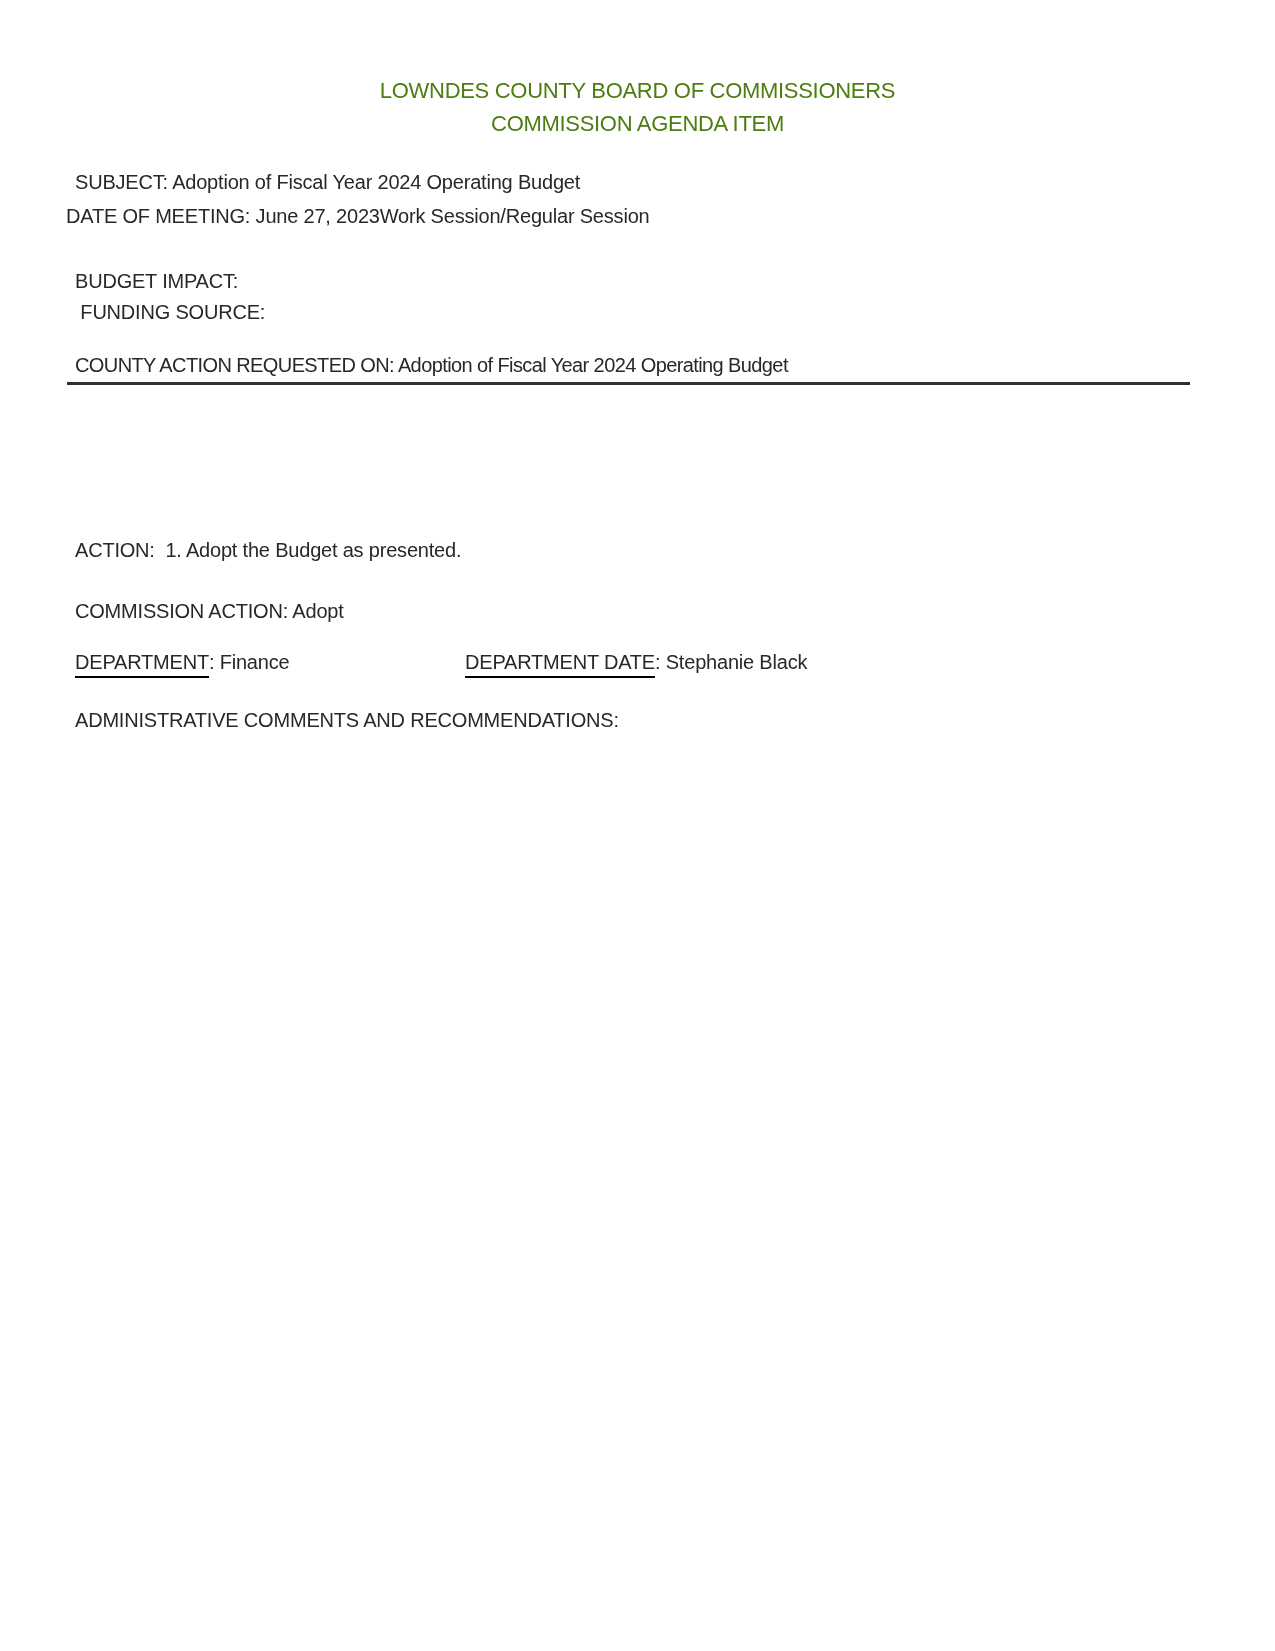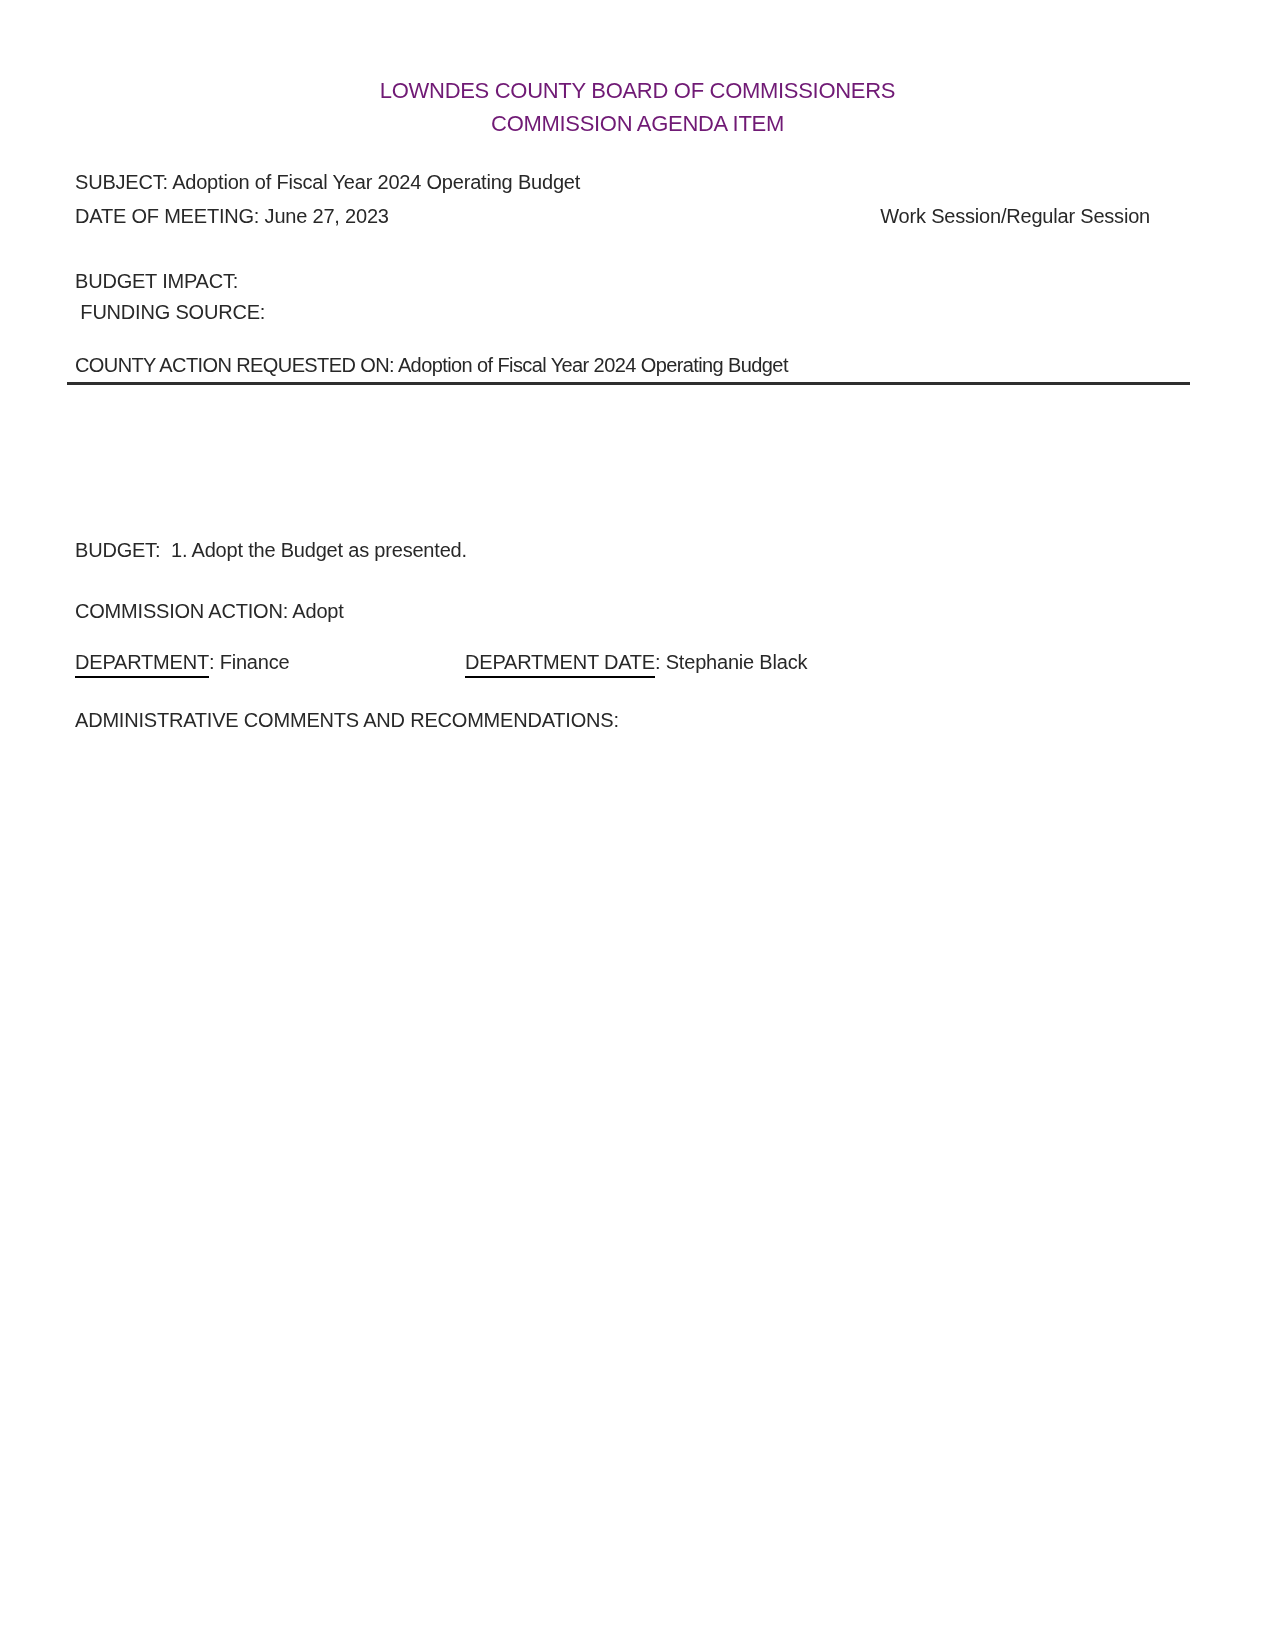--- a/index.html
+++ b/index.html
@@ -22,27 +22,27 @@
   .line { white-space: pre-wrap; line-height: 26px; }
 
   .title-block {
     top: 74px;
     left: 0;
     width: 100%;
     text-align: center;
     font-size: 22px;
     line-height: 33px;
     letter-spacing: -0.3px;
-    color: #701a75;
+    color: #4d7c0f;
   }
 
   .subject-line   { top: 169px; left: 75px; }
   .meeting-row    {
-    top: 203px; left: 75px; right: 125px;
-    display: flex; justify-content: space-between; align-items: flex-start;
+    top: 203px; left: 66px; right: 125px;
+    display: flex; align-items: flex-start;
   }
   .budget-block   { top: 266px; left: 75px; line-height: 31px; white-space: pre-wrap; }
 
   .county-action {
     top: 352px;
     left: 67px;
     width: 1123px;
     padding-left: 8px;
     padding-bottom: 4px;
     border-bottom: 3px solid #2f2f2f;
@@ -90,21 +90,21 @@
   <div class="abs meeting-row">
     <div class="line"><span>DATE OF MEETING:</span><span> June 27, 2023</span></div>
     <div class="line">Work Session/Regular Session</div>
   </div>
 
   <div class="abs budget-block"><span>BUDGET IMPACT:</span><span></span><br><span> FUNDING SOURCE:</span><span></span></div>
 
   <div class="abs county-action"><span>COUNTY ACTION REQUESTED ON:</span><span> Adoption of Fiscal Year 2024 Operating Budget</span></div>
 
 
-  <div class="abs line options-line"><span>BUDGET:</span><span>  1. Adopt the Budget as presented.</span></div>
+  <div class="abs line options-line"><span>ACTION:</span><span>  1. Adopt the Budget as presented.</span></div>
 
   <div class="abs line recommended-line"><span>COMMISSION ACTION:</span><span> Adopt</span></div>
 
   <div class="abs dept-row">
     <div class="dept-group"><span class="u-label">DEPARTMENT</span><span>: Finance</span></div>
     <div class="dept-head-group"><span class="u-label">DEPARTMENT DATE</span><span>: Stephanie Black</span></div>
   </div>
 
   <div class="abs line admin-line">ADMINISTRATIVE COMMENTS AND RECOMMENDATIONS:</div>
 

